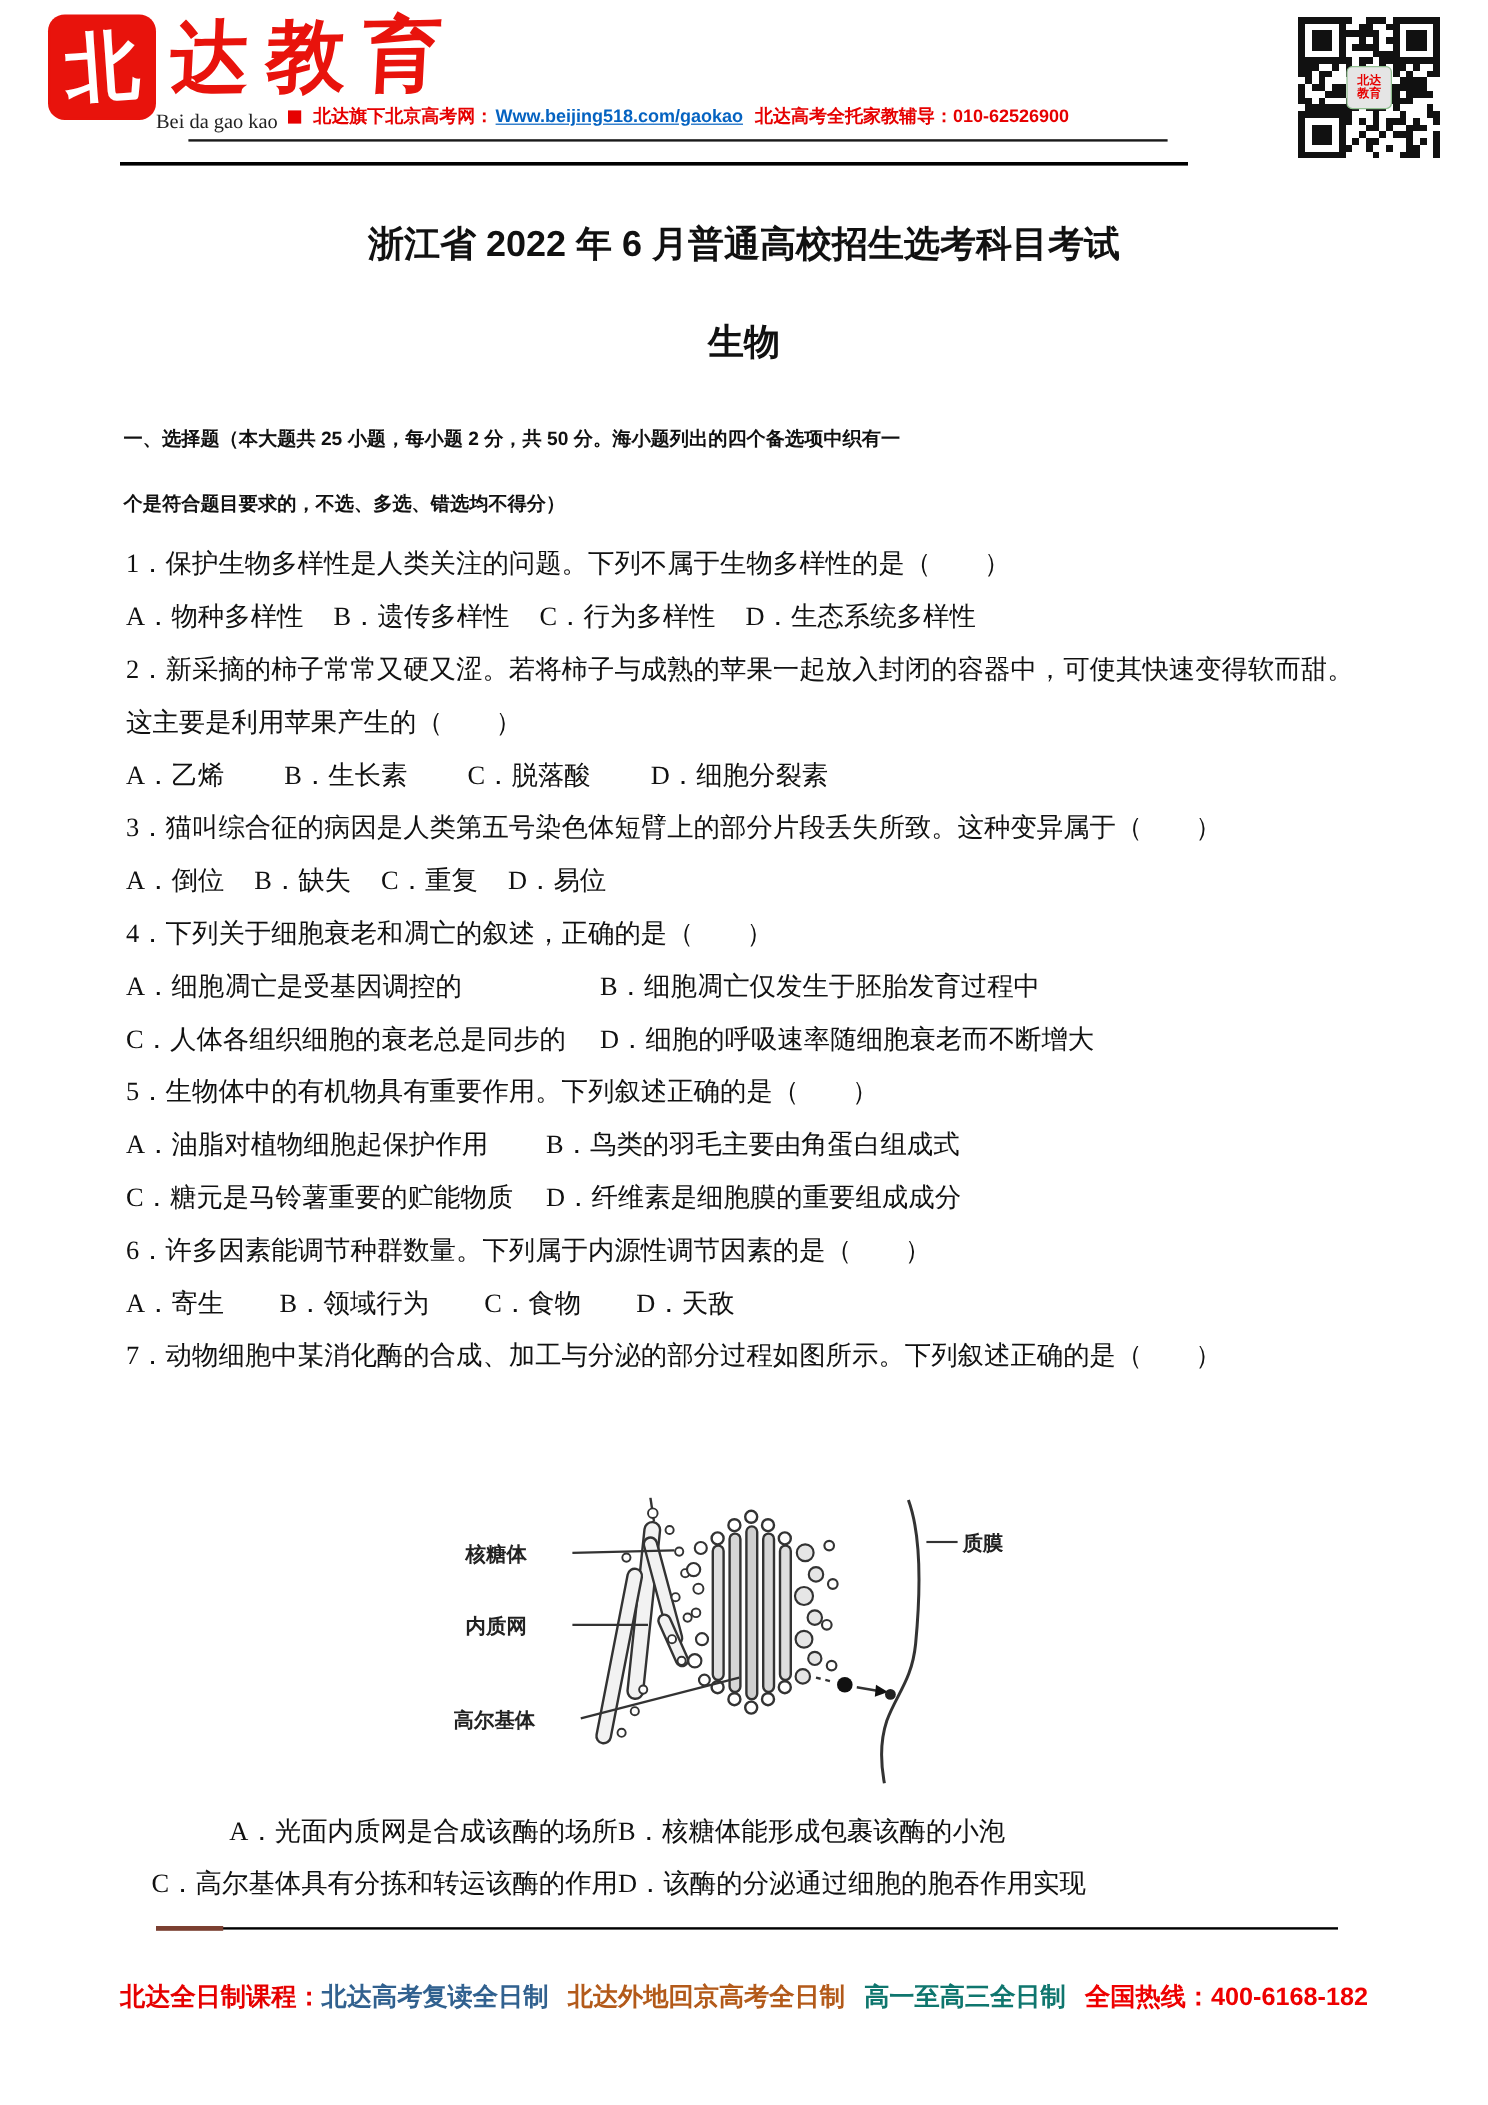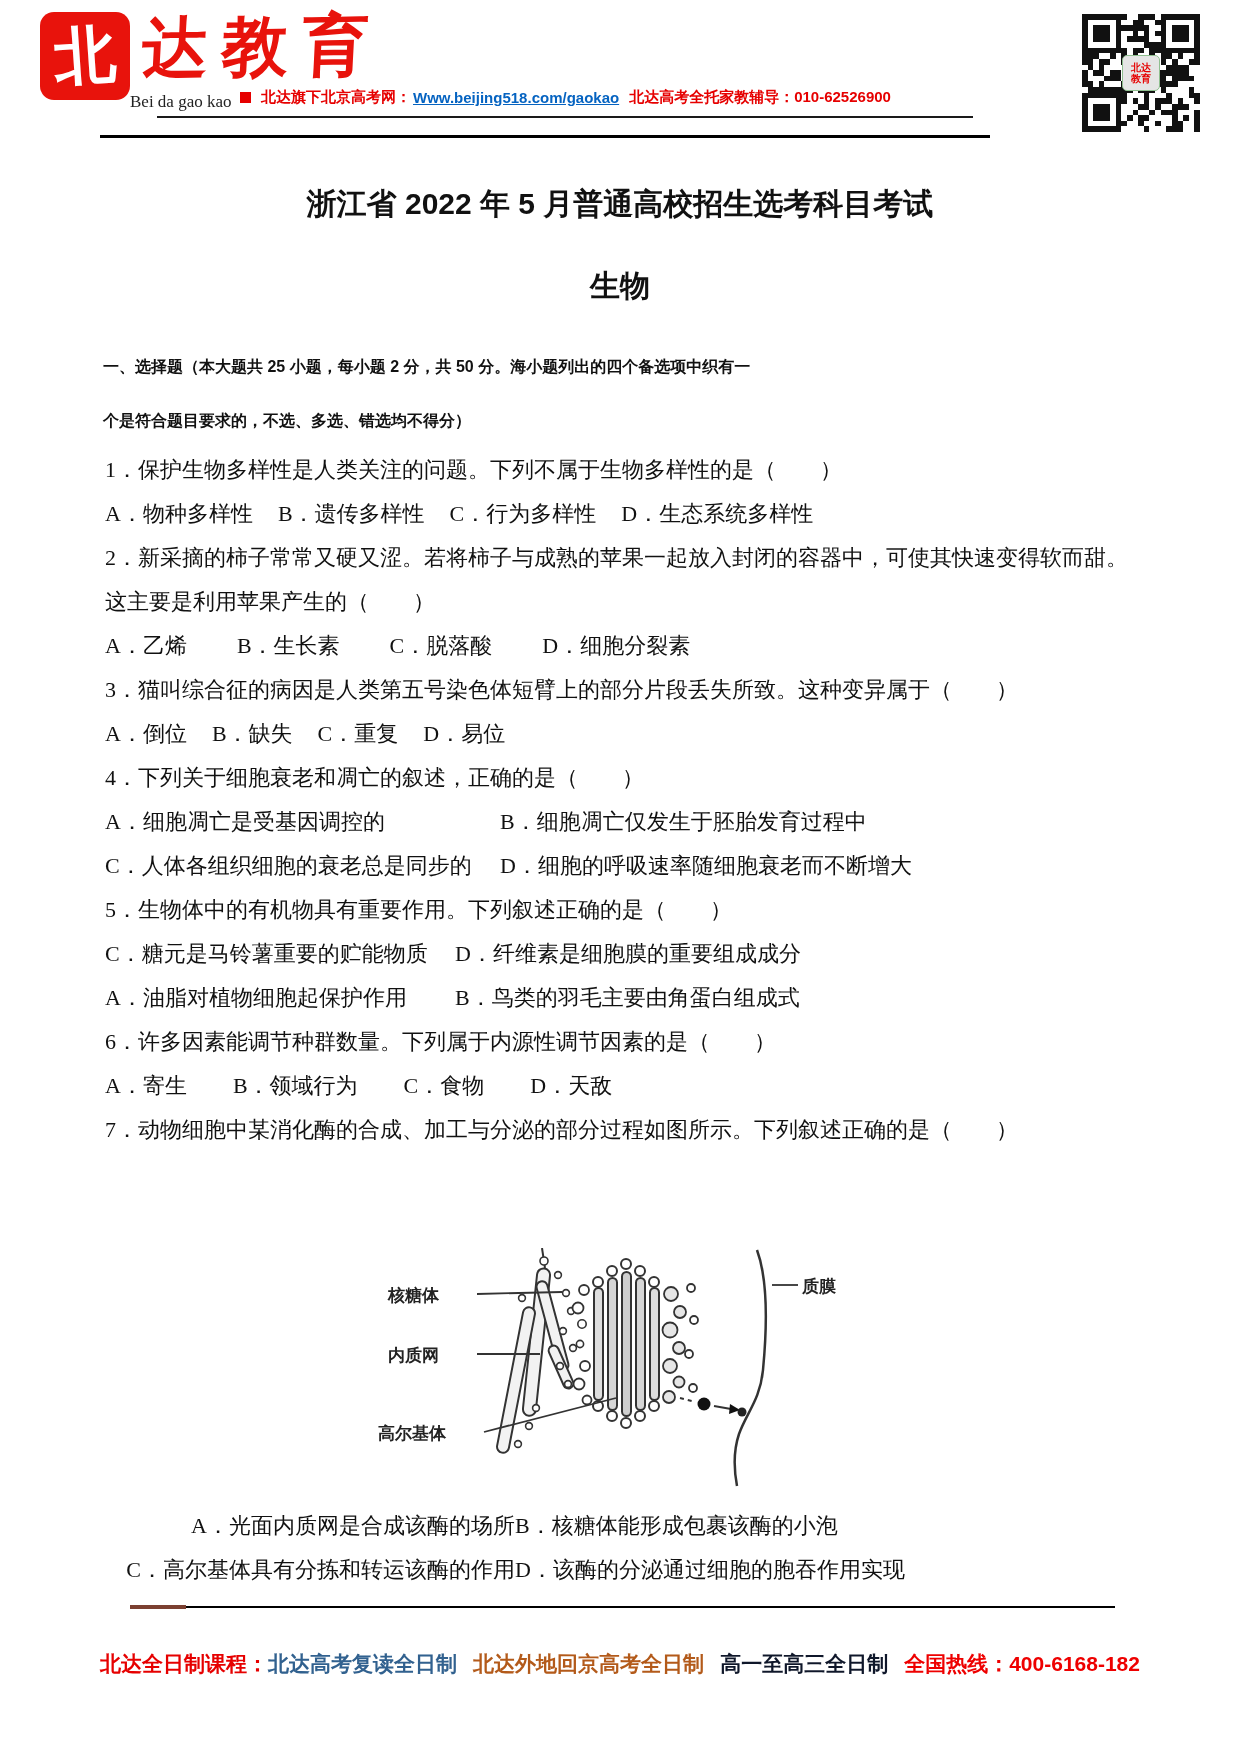--- a/index.html
+++ b/index.html
@@ -57,21 +57,21 @@
   .footer-divider{position:absolute;left:130px;top:1606px;width:985px;height:2px;background:#000;}
   .footer-divider-brown{position:absolute;left:130px;top:1605px;width:56px;height:4px;background:#7b4031;}
   .footer{
     position:absolute;left:100px;right:100px;top:1650px;display:flex;align-items:flex-end;
     justify-content:space-between;white-space:nowrap;
     font-family:"Liberation Sans","DejaVu Sans",sans-serif;font-size:21px;font-weight:bold;
   }
   .footer .c-red{color:#e60000;}
   .footer .c-blue{color:#31618f;}
   .footer .c-orange{color:#b35a1a;}
-  .footer .c-green{color:#0f172a;}
+  .footer .c-green{color:#0f766e;}
   .footer .c-hotred{color:#ee0000;}
   .fgroup{display:flex;}
 </style>
 </head>
 <body>
 
 <div class="header">
   <div class="seal">
     <span>北</span>
   </div>
@@ -244,21 +244,21 @@
         </g>
     </svg>
     <div class="qr-center">
       <span>北达</span>
       <span>教育</span>
     </div>
   </div>
 </div>
 
 <div class="main">
-  <h1 class="title">浙江省 2022 年 5 月普通高校招生选考科目考试</h1>
+  <h1 class="title">浙江省 2022 年 6 月普通高校招生选考科目考试</h1>
   <h2 class="subject">生物</h2>
 
   <div class="section-head">
     <p>一、选择题（本大题共 25 小题，每小题 2 分，共 50 分。海小题列出的四个备选项中织有一</p>
     <p>个是符合题目要求的，不选、多选、错选均不得分）</p>
   </div>
 
   <div>
     <p class="line">1．保护生物多样性是人类关注的问题。下列不属于生物多样性的是（　　）</p>
     <div class="opt-row4">
@@ -298,26 +298,26 @@
     </div>
     <div class="opt-row2" style="--lw:395px;">
       <span>C．人体各组织细胞的衰老总是同步的</span>
       <span>D．细胞的呼吸速率随细胞衰老而不断增大</span>
     </div>
   </div>
 
   <div>
     <p class="line">5．生物体中的有机物具有重要作用。下列叙述正确的是（　　）</p>
     <div class="opt-row2" style="--lw:350px;">
+      <span>A．油脂对植物细胞起保护作用</span>
+      <span>B．鸟类的羽毛主要由角蛋白组成式</span>
+    </div>
+    <div class="opt-row2" style="--lw:350px;">
       <span>C．糖元是马铃薯重要的贮能物质</span>
       <span>D．纤维素是细胞膜的重要组成成分</span>
-    </div>
-    <div class="opt-row2" style="--lw:350px;">
-      <span>A．油脂对植物细胞起保护作用</span>
-      <span>B．鸟类的羽毛主要由角蛋白组成式</span>
     </div>
   </div>
 
   <div>
     <p class="line">6．许多因素能调节种群数量。下列属于内源性调节因素的是（　　）</p>
     <div class="opt-row4" style="gap:46px;">
       <span>A．寄生</span>
       <span>B．领域行为</span>
       <span>C．食物</span>
       <span>D．天敌</span>

